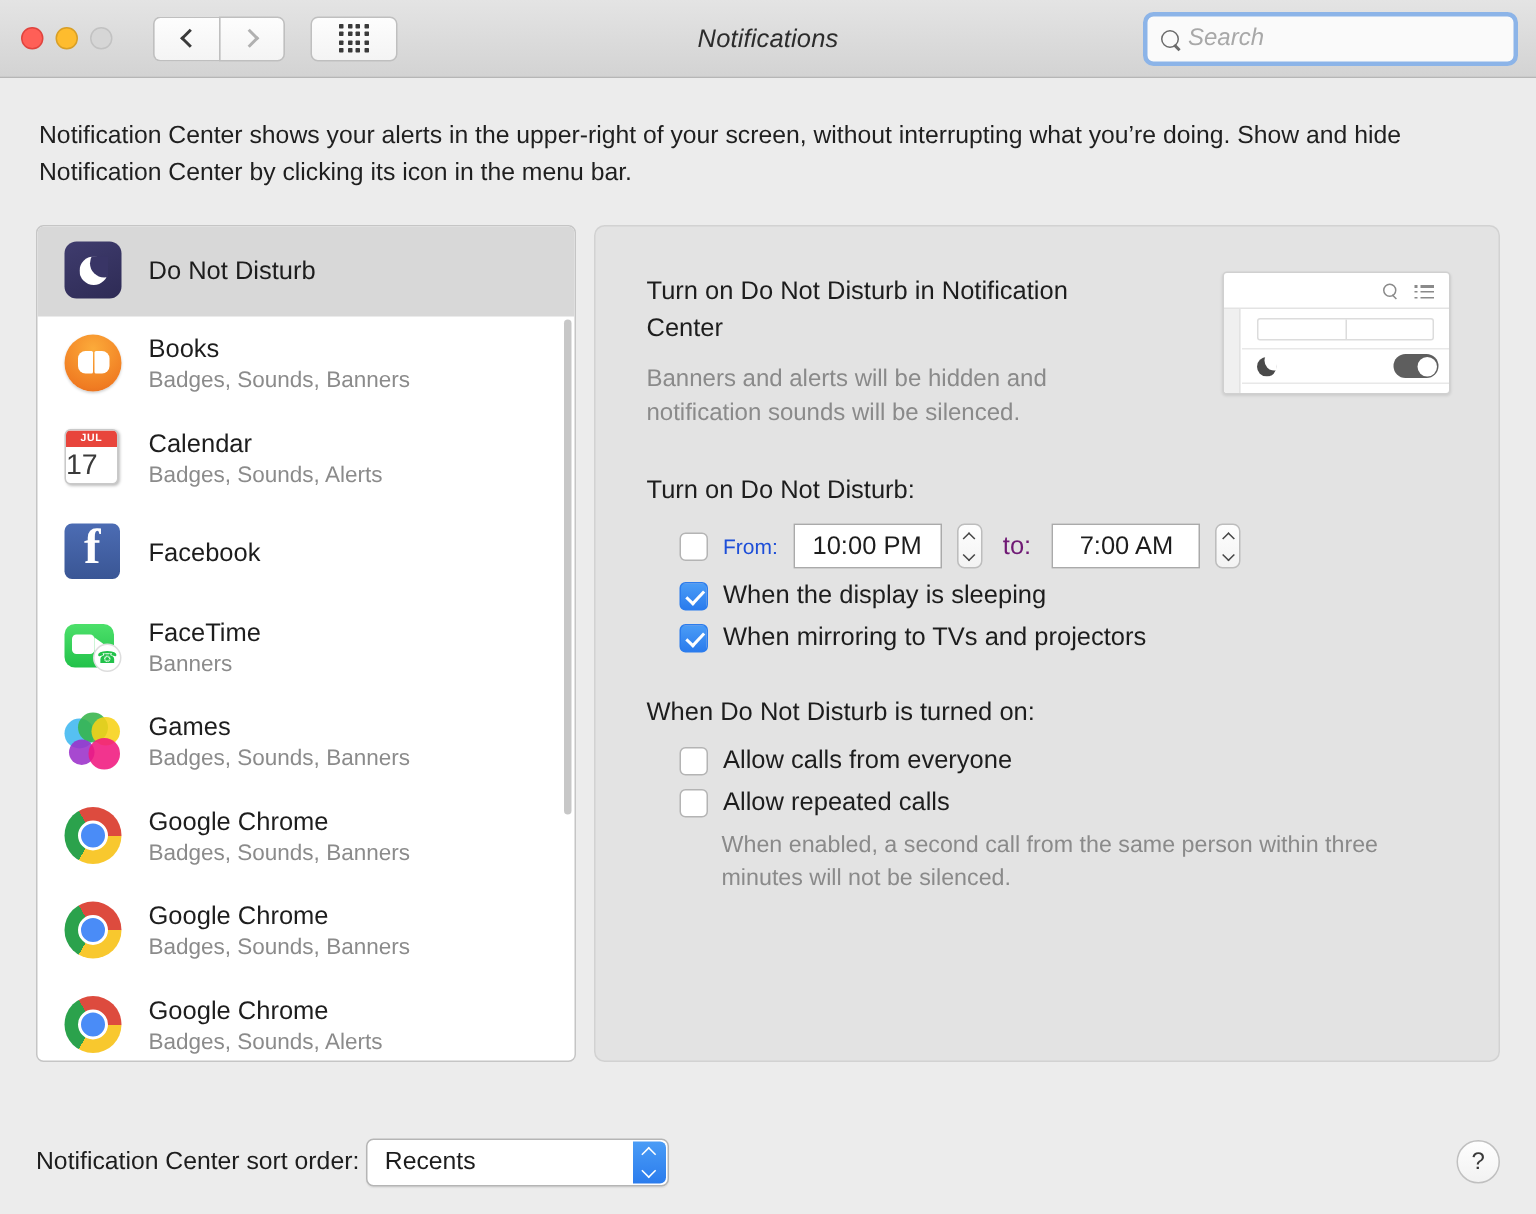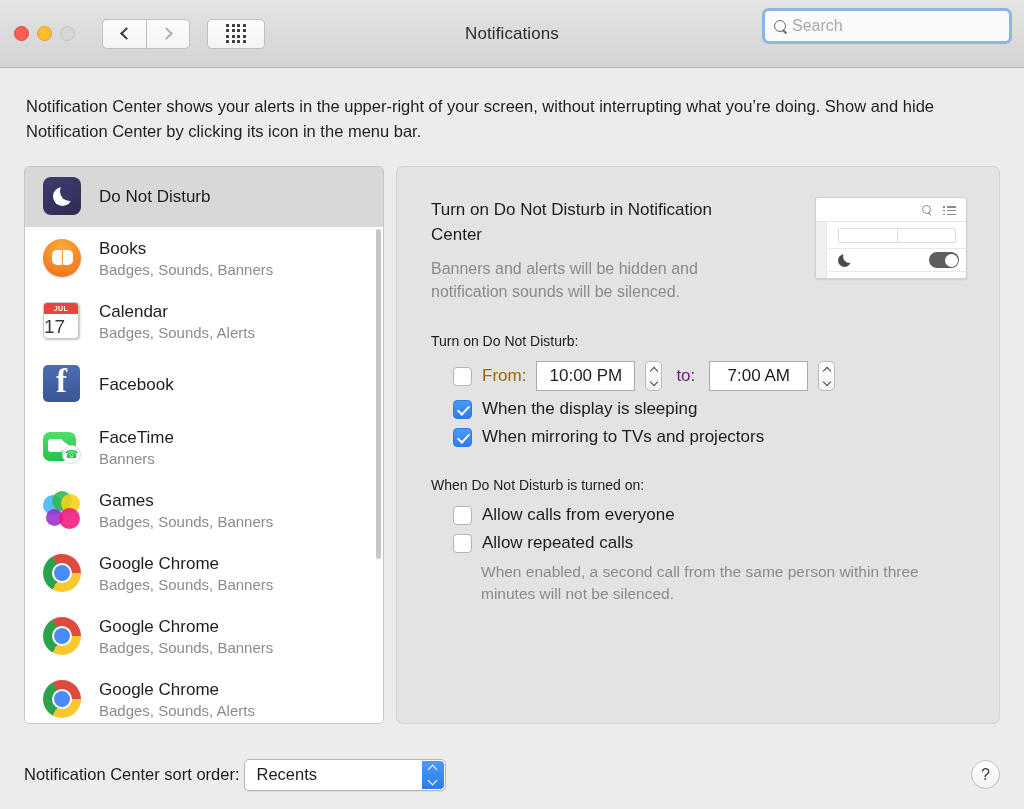--- a/index.html
+++ b/index.html
@@ -7,25 +7,26 @@
     width: 1024px; height: 809px;
     font-family: "Liberation Sans", sans-serif;
     background: #ececec;
     overflow: hidden;
     -webkit-font-smoothing: antialiased;
   }
 
   
   .titlebar {
     position: relative;
-    height: 68px;
+    height: 52px;
     background: linear-gradient(to bottom, #e4e4e4 0%, #d3d3d3 100%);
     border-bottom: 1px solid #b6b6b6;
     display: flex;
     align-items: center;
+    font-style: italic;
   }
   .traffic {
     display: flex; gap: 8px;
     margin-left: 14px;
   }
   .light { width: 15px; height: 15px; border-radius: 50%; }
   .light.close   { background: #ff5f57; border: 0.5px solid #e0443e; }
   .light.min     { background: #febc2e; border: 0.5px solid #d89f26; }
   .light.max     { background: #d6d6d6; border: 0.5px solid #c2c2c2; }
 
@@ -285,38 +286,38 @@
     width: 13px; height: 13px; border-radius: 50%; background: #fff; }
   .nc-toggle {
     width: 30px; height: 16px; border-radius: 9px; background: #5e5e5e; position: relative;
   }
   .nc-toggle::after {
     content: ""; position: absolute; right: 1.5px; top: 1.5px;
     width: 13px; height: 13px; border-radius: 50%; background: #fff;
   }
 
   .sect-head {
-    font-size: 14px; color: #1d1d1d; margin-top: 30px; margin-bottom: 12px;
+    font-size: 17px; color: #1d1d1d; margin-top: 30px; margin-bottom: 12px;
   }
   .optrow { display: flex; align-items: center; margin-left: 22px; margin-bottom: 8px; gap: 10px; }
   .cb {
     width: 19px; height: 19px; border-radius: 4px; flex: none;
     background: #fff; border: 1px solid #b4b4b4;
   }
   .cb.on {
     background: linear-gradient(to bottom, #4a9cf6, #2b7ced);
     border-color: #2b7ced; position: relative;
   }
   .cb.on::after {
     content: ""; position: absolute; left: 6px; top: 2.5px;
     width: 5px; height: 10px; border: solid #fff; border-width: 0 2.2px 2.2px 0;
     transform: rotate(43deg);
   }
   .optlabel { font-size: 17px; color: #1d1d1d; }
-  .fromlabel { font-size: 17px; color: #a16207; }
+  .fromlabel { font-size: 14px; color: #1d4ed8; }
   .timefield {
     width: 99px; height: 30px;
     background: #fff; border: 1px solid #aaa;
     font-size: 17px; color: #1d1d1d;
     display: flex; align-items: center; justify-content: center;
   }
   .stepper {
     width: 17px; height: 30px; border-radius: 5px;
     background: linear-gradient(to bottom, #fefefe, #f3f3f3);
     border: 1px solid #bdbdbd;

